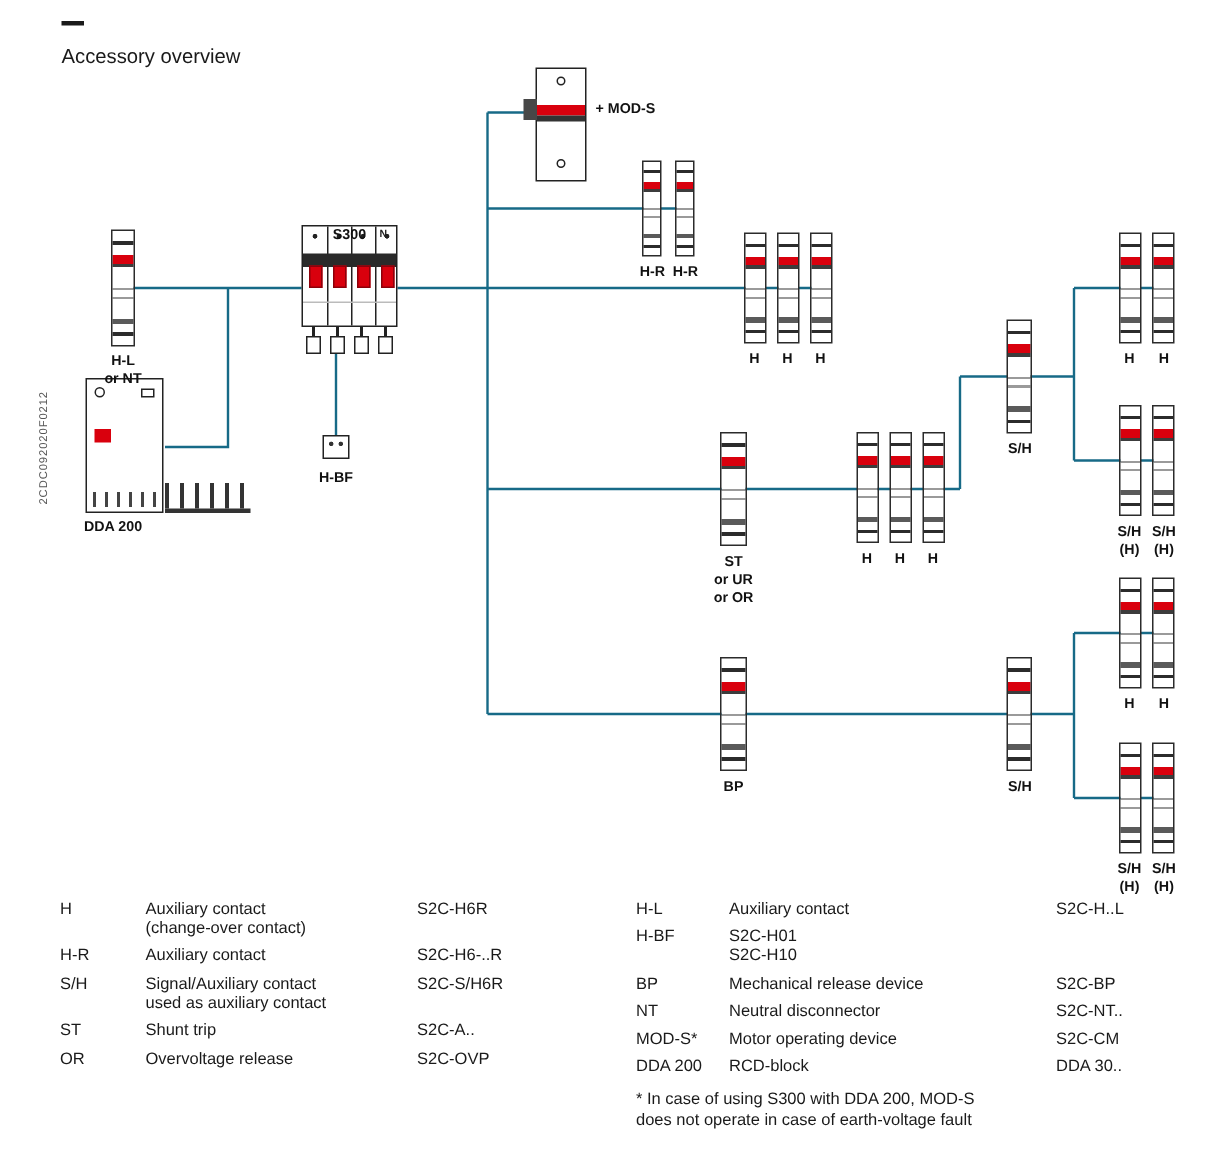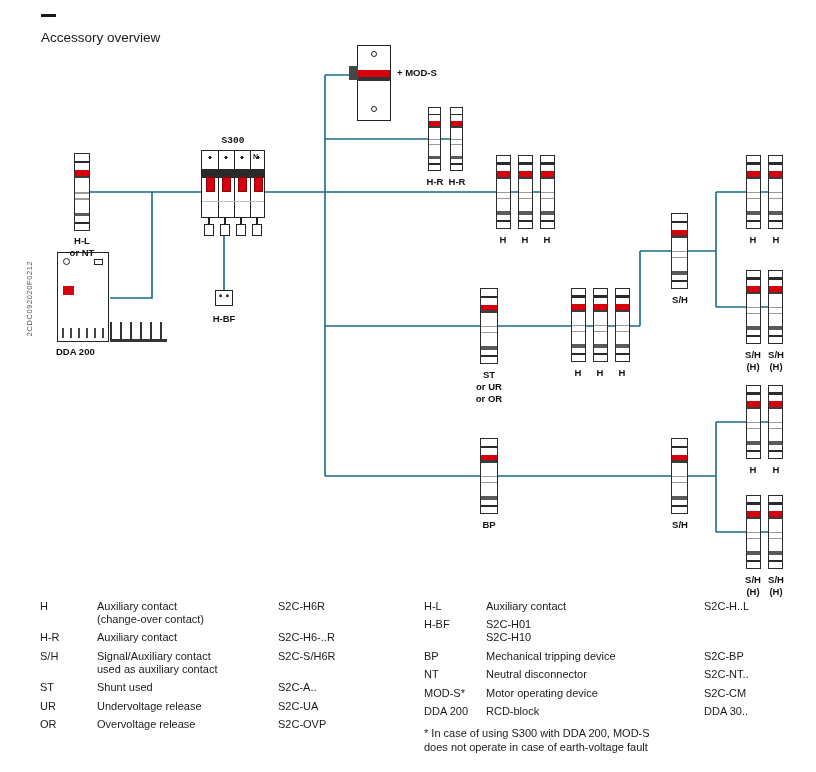--- a/index.html
+++ b/index.html
@@ -186,21 +186,21 @@
   <div class="mod" style="left:480px; top:438px; width:18px; height:76px;"></div>
   <div class="mod" style="left:671px; top:438px; width:17px; height:76px;"></div>
 
   <div class="mod" style="left:746px; top:385px; width:15px; height:74px;"></div>
   <div class="mod" style="left:768px; top:385px; width:15px; height:74px;"></div>
   <div class="mod" style="left:746px; top:495px; width:15px; height:74px;"></div>
   <div class="mod" style="left:768px; top:495px; width:15px; height:74px;"></div>
 
   <div class="dlabel" style="left:82px;  top:236px;">H-L</div>
   <div class="dlabel" style="left:82px;  top:248px;">or NT</div>
-  <div class="dlabel" style="left:233px; top:136px;font-family:Liberation Mono, monospace;">S300</div>
+  <div class="dlabel" style="left:233px; top:152px;">S300</div>
   <div class="dlabel la" style="left:397px; top:68px;">+ MOD-S</div>
   <div class="dlabel" style="left:435px; top:177px;">H-R</div>
   <div class="dlabel" style="left:457px; top:177px;">H-R</div>
   <div class="dlabel" style="left:503px; top:235px;">H</div>
   <div class="dlabel" style="left:525px; top:235px;">H</div>
   <div class="dlabel" style="left:547px; top:235px;">H</div>
   <div class="dlabel" style="left:680px; top:295px;">S/H</div>
   <div class="dlabel" style="left:753px; top:235px;">H</div>
   <div class="dlabel" style="left:776px; top:235px;">H</div>
   <div class="dlabel" style="left:753px; top:350px;">S/H</div>
@@ -246,30 +246,23 @@
       <div>S/H</div>
       <div>
           <div>Signal/Auxiliary contact</div>
           <div>used as auxiliary contact</div>
         </div>
       <div>S2C-S/H6R</div>
     </div>
     <div class="legend-row">
       <div>ST</div>
       <div>
-          <div>Shunt used</div>
+          <div>Shunt trip</div>
         </div>
       <div>S2C-A..</div>
-    </div>
-    <div class="legend-row">
-      <div>UR</div>
-      <div>
-          <div>Undervoltage release</div>
-        </div>
-      <div>S2C-UA</div>
     </div>
     <div class="legend-row">
       <div>OR</div>
       <div>
           <div>Overvoltage release</div>
         </div>
       <div>S2C-OVP</div>
     </div>
   </div>
 
@@ -284,21 +277,21 @@
     <div class="legend-row">
       <div>H-BF</div>
       <div>
           <div>S2C-H01</div>
           <div>S2C-H10</div>
         </div>
     </div>
     <div class="legend-row">
       <div>BP</div>
       <div>
-          <div>Mechanical tripping device</div>
+          <div>Mechanical release device</div>
         </div>
       <div>S2C-BP</div>
     </div>
     <div class="legend-row">
       <div>NT</div>
       <div>
           <div>Neutral disconnector</div>
         </div>
       <div>S2C-NT..</div>
     </div>

